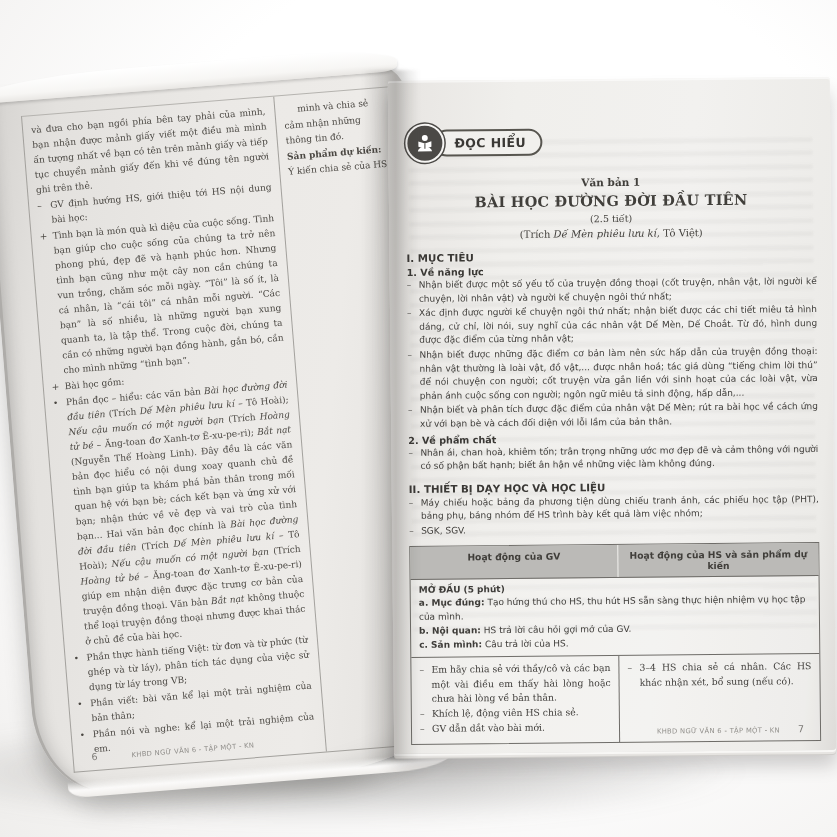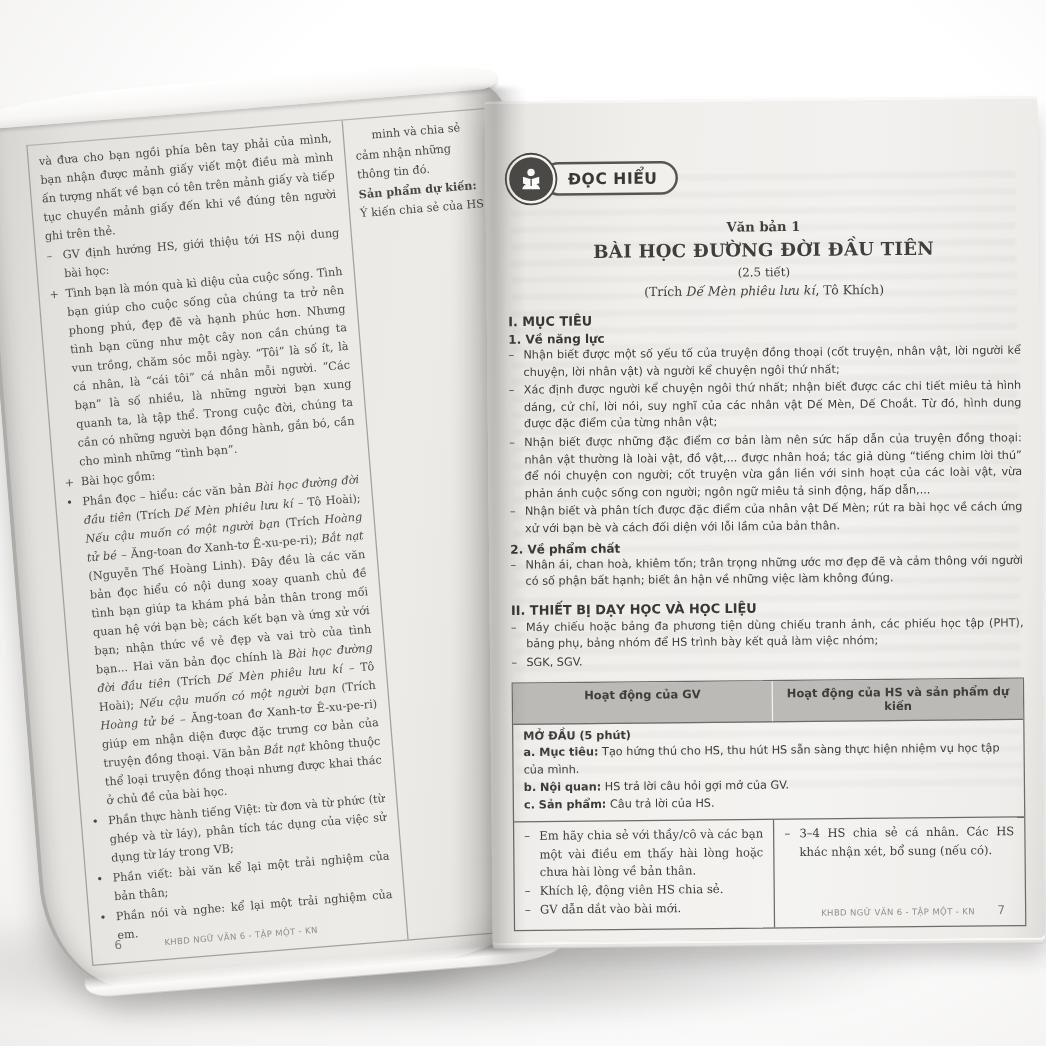--- a/index.html
+++ b/index.html
@@ -193,21 +193,21 @@
           <path d="M12 12.2v5.5" stroke="#4b4946" stroke-width="1.1"></path>
         </svg>
       </span>
       <span class="badge-pill">ĐỌC HIỂU</span>
     </div>
 
     <div class="title-block">
       <div class="tb-kicker">Văn bản 1</div>
       <div class="tb-title">BÀI HỌC ĐƯỜNG ĐỜI ĐẦU TIÊN</div>
       <div class="tb-duration">(2.5 tiết)</div>
-      <div class="tb-source"><span>(Trích </span><span class="it">Dế Mèn phiêu lưu kí</span><span>, Tô Khích)</span></div>
+      <div class="tb-source"><span>(Trích </span><span class="it">Dế Mèn phiêu lưu kí</span><span>, Tô Việt)</span></div>
     </div>
 
     <div class="rp-h">I. MỤC TIÊU</div>
     <div class="rp-sub">1. Về năng lực</div>
     <div class="rp-b"><span class="m">–</span><span>Nhận biết được một số yếu tố của truyện đồng thoại (cốt truyện, nhân vật, lời người kể chuyện, lời nhân vật) và người kể chuyện ngôi thứ nhất;</span></div>
     <div class="rp-b"><span class="m">–</span><span>Xác định được người kể chuyện ngôi thứ nhất; nhận biết được các chi tiết miêu tả hình dáng, cử chỉ, lời nói, suy nghĩ của các nhân vật Dế Mèn, Dế Choắt. Từ đó, hình dung được đặc điểm của từng nhân vật;</span></div>
     <div class="rp-b"><span class="m">–</span><span>Nhận biết được những đặc điểm cơ bản làm nên sức hấp dẫn của truyện đồng thoại: nhân vật thường là loài vật, đồ vật,... được nhân hoá; tác giả dùng “tiếng chim lời thú” để nói chuyện con người; cốt truyện vừa gắn liền với sinh hoạt của các loài vật, vừa phản ánh cuộc sống con người; ngôn ngữ miêu tả sinh động, hấp dẫn,...</span></div>
     <div class="rp-b"><span class="m">–</span><span>Nhận biết và phân tích được đặc điểm của nhân vật Dế Mèn; rút ra bài học về cách ứng xử với bạn bè và cách đối diện với lỗi lầm của bản thân.</span></div>
 
     <div class="rp-sub">2. Về phẩm chất</div>
@@ -217,23 +217,23 @@
     <div class="rp-b"><span class="m">–</span><span>Máy chiếu hoặc bảng đa phương tiện dùng chiếu tranh ảnh, các phiếu học tập (PHT), bảng phụ, bảng nhóm để HS trình bày kết quả làm việc nhóm;</span></div>
     <div class="rp-b"><span class="m">–</span><span>SGK, SGV.</span></div>
 
     <div class="rp-table">
       <div class="rpt-head">
         <div class="hc hc1">Hoạt động của GV</div>
         <div class="hc hc2">Hoạt động của HS và sản phẩm dự kiến</div>
       </div>
       <div class="rpt-open">
         <p class="ot">MỞ ĐẦU (5 phút)</p>
-        <p><span class="bd">a. Mục tiêu:</span><span> Tạo hứng thú cho HS, thu hút HS sẵn sàng thực hiện nhiệm vụ học tập của mình.</span></p>
+        <p><span class="bd">a. Mục đúng:</span><span> Tạo hứng thú cho HS, thu hút HS sẵn sàng thực hiện nhiệm vụ học tập của mình.</span></p>
         <p><span class="bd">b. Nội quan:</span><span> HS trả lời câu hỏi gợi mở của GV.</span></p>
-        <p><span class="bd">c. Sản phẩm:</span><span> Câu trả lời của HS.</span></p>
+        <p><span class="bd">c. Sản mình:</span><span> Câu trả lời của HS.</span></p>
       </div>
       <div class="rpt-row">
         <div class="rpt-cell rpt-c1">
           <div class="rp-b"><span class="m">–</span><span>Em hãy chia sẻ với thầy/cô và các bạn một vài điều em thấy hài lòng hoặc chưa hài lòng về bản thân.</span></div>
           <div class="rp-b"><span class="m">–</span><span>Khích lệ, động viên HS chia sẻ.</span></div>
           <div class="rp-b"><span class="m">–</span><span>GV dẫn dắt vào bài mới.</span></div>
         </div>
         <div class="rpt-cell rpt-c2">
           <div class="rp-b"><span class="m">–</span><span>3–4 HS chia sẻ cá nhân. Các HS khác nhận xét, bổ sung (nếu có).</span></div>
         </div>

